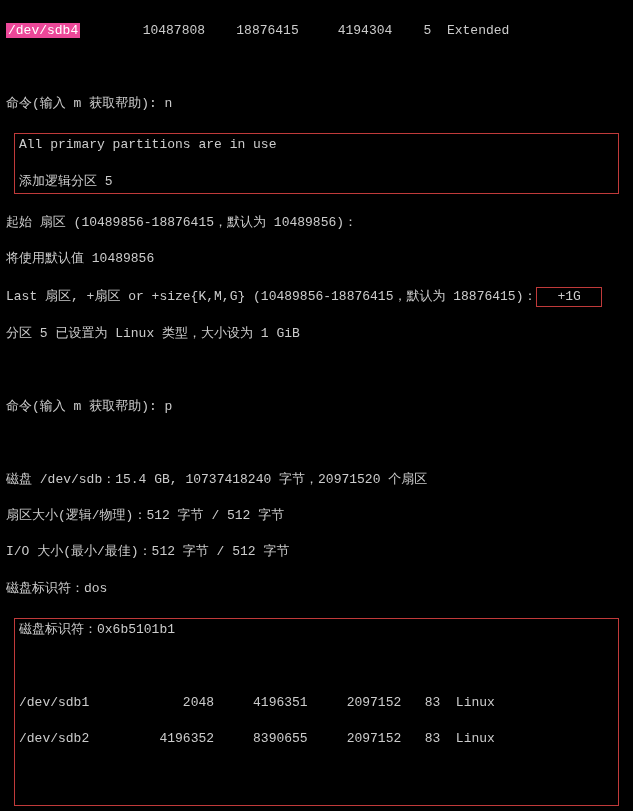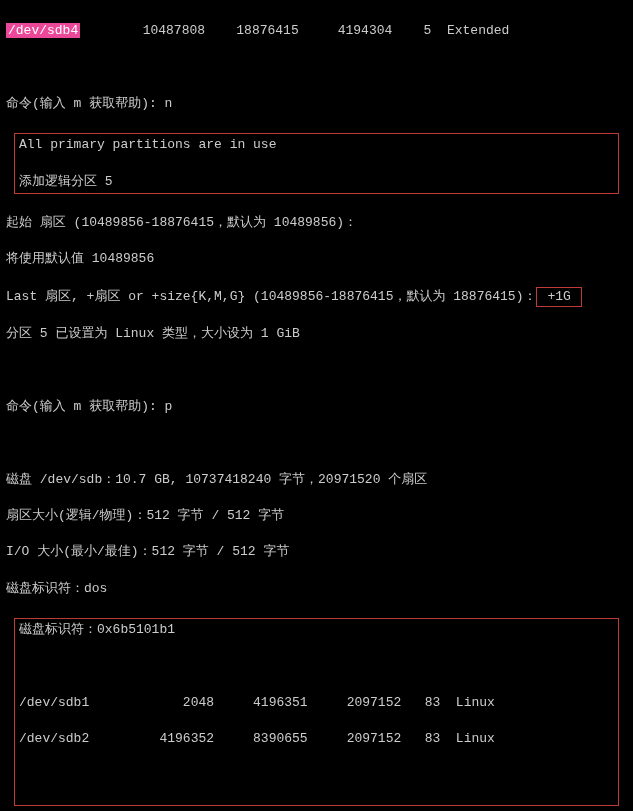--- a/index.html
+++ b/index.html
@@ -1,39 +1,39 @@
 <!DOCTYPE html>
 <html><head>
 <meta charset="utf-8">
 <style>
   html,body{margin:0;padding:0;background:#000;color:#ccc;font-family:"Consolas","Courier New",monospace;font-size:13px;line-height:1.4;width:633px}
   .term{padding:4px 6px 10px 6px;background:#000;min-height:811px;white-space:pre}
   .hdr{color:#ccc}
   .hl{background:#ec4899;color:#fff;padding:0 2px}
   .box{border:1px solid #c03a3a;padding:2px 4px;margin:2px 8px;display:block}
-  .ibox{border:1px solid #c03a3a;padding:0 10px;display:inline-block}
+  .ibox{border:1px solid #c03a3a;padding:0 20px;display:inline-block}
   .row{display:block}
 </style>
 </head>
 <body>
 
 <div class="term">
 <span class="row hdr"><span class="hl">/dev/sdb4</span>        <span>10487808</span>    <span>18876415</span>     <span>4194304</span>    <span>5</span>  <span>Extended</span></span>
 <span class="row"> </span>
 <span class="row">命令(输入 m 获取帮助): n</span>
 <span class="box"><span class="row">All primary partitions are in use</span>
 <span class="row">添加逻辑分区 5</span></span>
 <span class="row">起始 扇区 (10489856-18876415，默认为 10489856)：</span>
 <span class="row">将使用默认值 10489856</span>
 <span class="row"><span>Last 扇区, +扇区 or +size{K,M,G} (10489856-18876415，默认为 18876415)：</span><span class="ibox">+1G</span></span>
 <span class="row">分区 5 已设置为 Linux 类型，大小设为 1 GiB</span>
 <span class="row"> </span>
 <span class="row">命令(输入 m 获取帮助): p</span>
 <span class="row"> </span>
-<span class="row">磁盘 /dev/sdb：10.7 GB, 10737418240 字节，20971520 个扇区</span>
+<span class="row">磁盘 /dev/sdb：15.4 GB, 10737418240 字节，20971520 个扇区</span>
 <span class="row">扇区大小(逻辑/物理)：512 字节 / 512 字节</span>
 <span class="row">I/O 大小(最小/最佳)：512 字节 / 512 字节</span>
 <span class="row">磁盘标识符：dos</span>
 <span class="box"><span class="row">磁盘标识符：0x6b5101b1</span>
 <span class="row"> </span>
 <span class="row">/dev/sdb1            2048     4196351     2097152   83  Linux</span>
 <span class="row">/dev/sdb2         4196352     8390655     2097152   83  Linux</span>
 
 
 </span>

